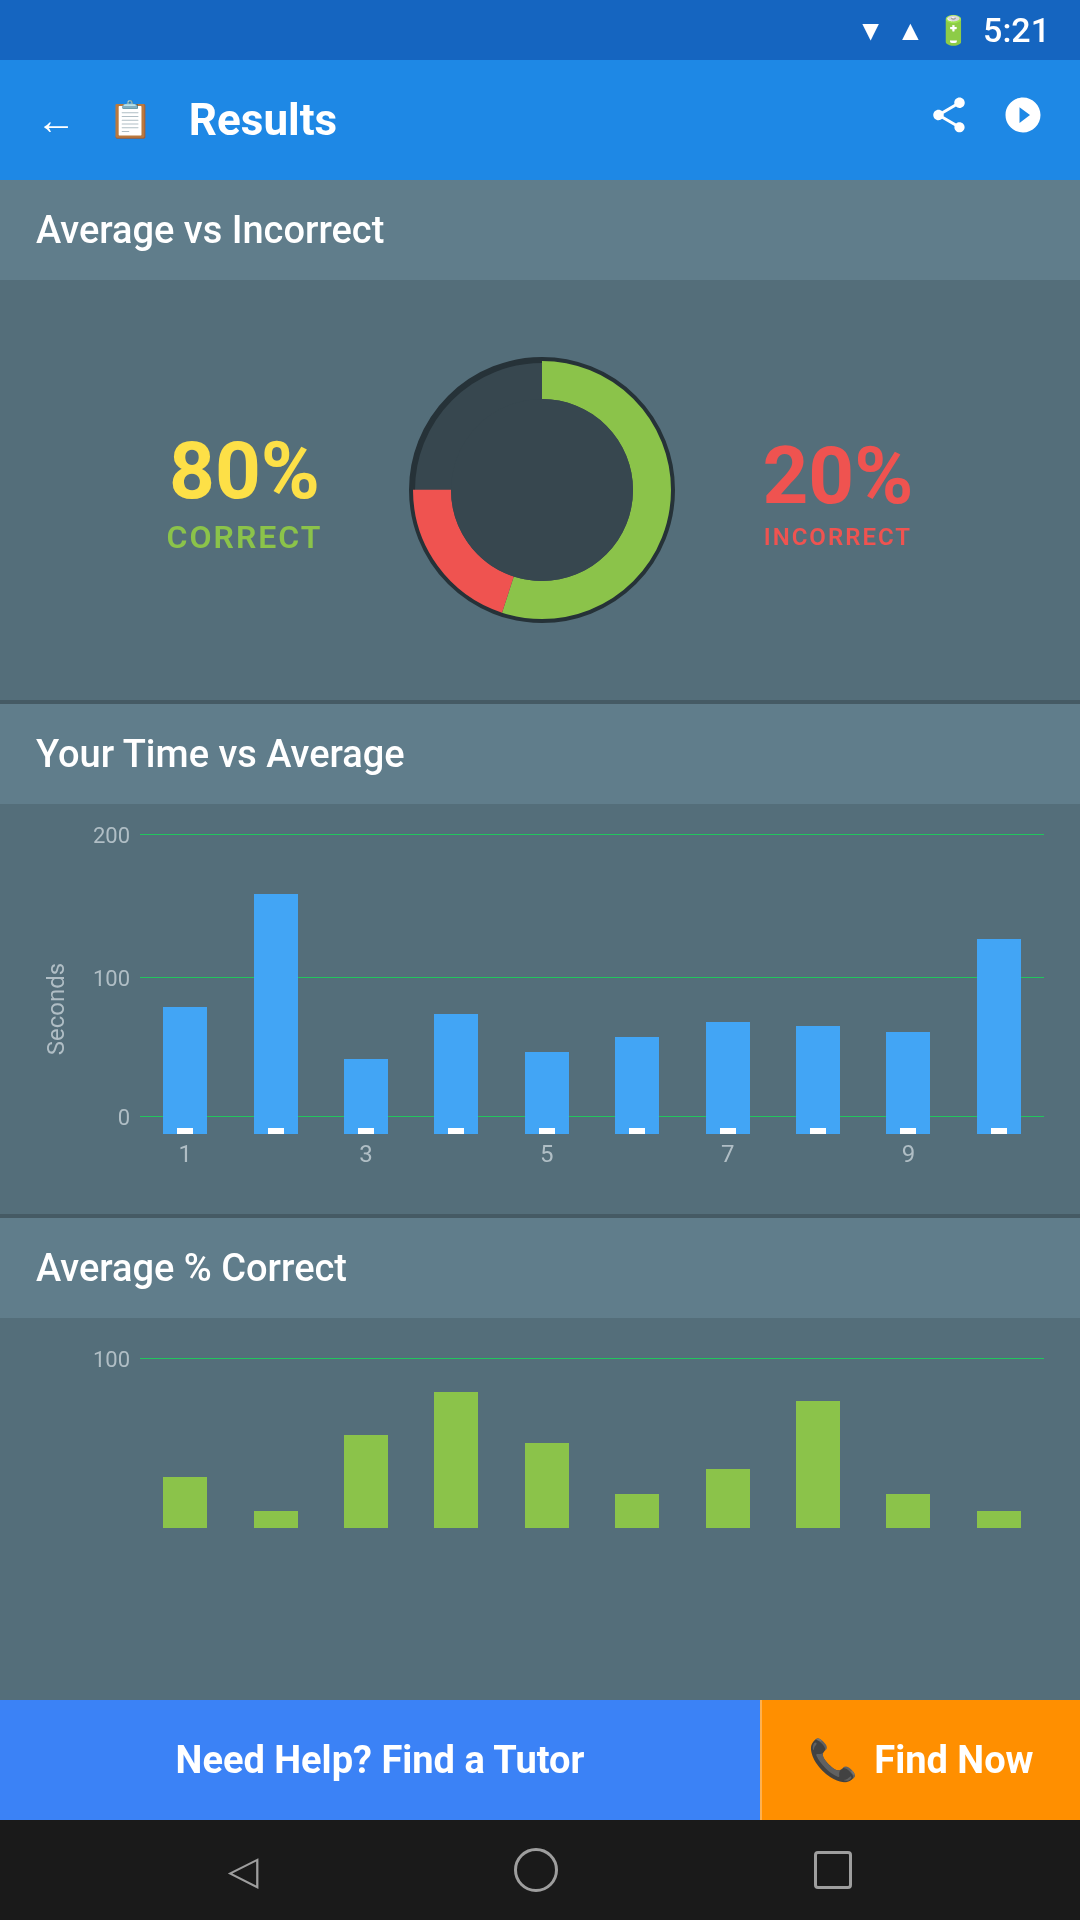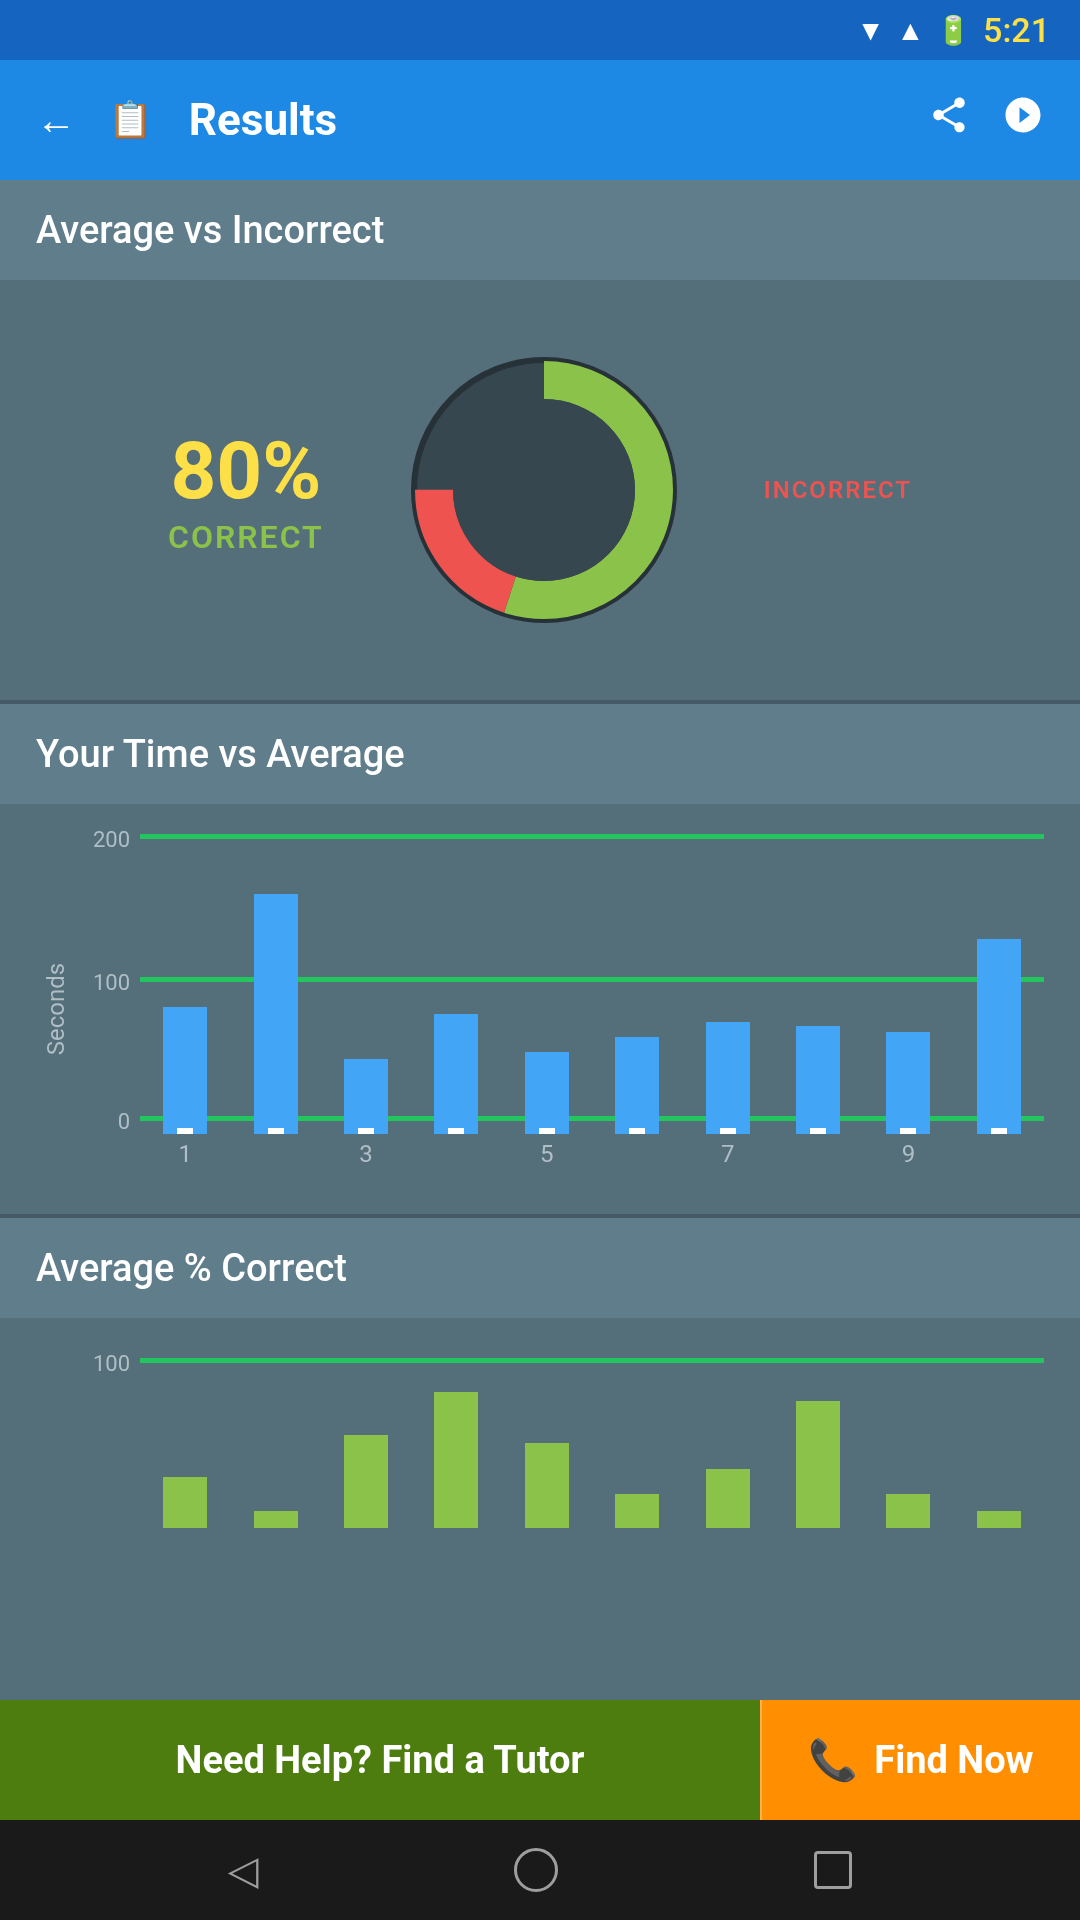--- a/index.html
+++ b/index.html
@@ -23,21 +23,21 @@
       justify-content: flex-end;
       padding: 0 30px;
       gap: 16px;
     }
     .status-bar .status-icons {
       display: flex;
       align-items: center;
       gap: 12px;
     }
     .status-bar .time {
-      color: #fde047;
+      color: #ffffff;
       font-size: 34px;
       font-weight: 500;
     }
     .wifi-icon, .signal-icon, .battery-icon {
       color: white;
       font-size: 28px;
     }
 
     
     .app-bar {
@@ -166,21 +166,21 @@
       top: 0;
       left: 60px;
       right: 0;
       height: 100%;
     }
 
     .grid-line {
       position: absolute;
       left: 0;
       right: 0;
-      border-top: 5px solid #22c55e;
+      border-top: 1px solid #22c55e;
     }
 
     .y-label {
       position: absolute;
       right: calc(100% + 10px);
       transform: translateY(-50%);
       color: #b0bec5;
       font-size: 22px;
     }
 
@@ -283,21 +283,21 @@
     
     .cta-bar {
       display: flex;
       height: 120px;
       position: sticky;
       bottom: 60px;
     }
 
     .cta-left {
       flex: 1;
-      background: #4d7c0f;
+      background: #3b82f6;
       display: flex;
       align-items: center;
       justify-content: center;
       cursor: pointer;
     }
 
     .cta-left-text {
       color: white;
       font-size: 38px;
       font-weight: 700;
@@ -414,20 +414,21 @@
 
       <circle cx="160" cy="160" r="110" fill="none" stroke="#8bc34a" stroke-width="38" stroke-dasharray="552.9 691.15" stroke-dashoffset="173" transform="rotate(-90 160 160)"></circle>
 
       <circle cx="160" cy="160" r="110" fill="none" stroke="#ef5350" stroke-width="38" stroke-dasharray="138.2 691.15" stroke-dashoffset="-379.9" transform="rotate(-90 160 160)"></circle>
 
       <circle cx="160" cy="160" r="91" fill="#37474f"></circle>
     </svg>
   </div>
 
   <div class="incorrect-label">
+    <div class="incorrect-percent">20%</div>
     <div class="incorrect-text">INCORRECT</div>
   </div>
 </div>
 
 <div class="divider"></div>
 
 <div class="section-header">
   <span class="section-header-text">Your Time vs Average</span>
 </div>
 

